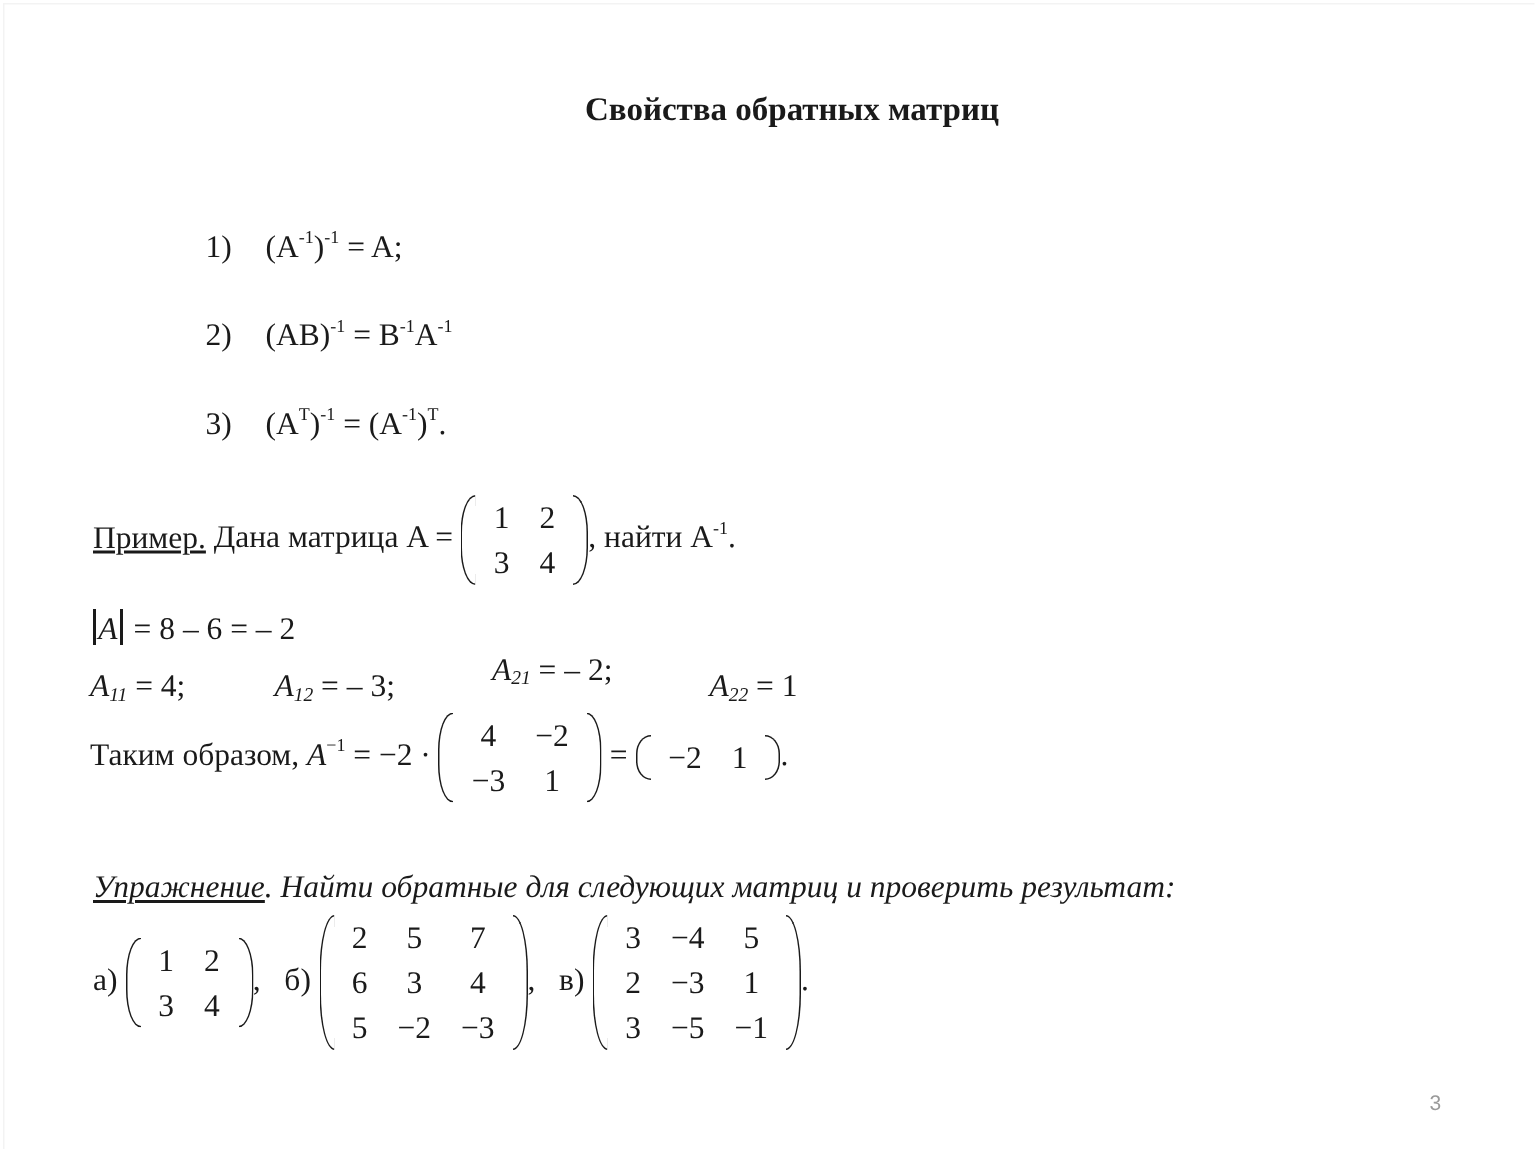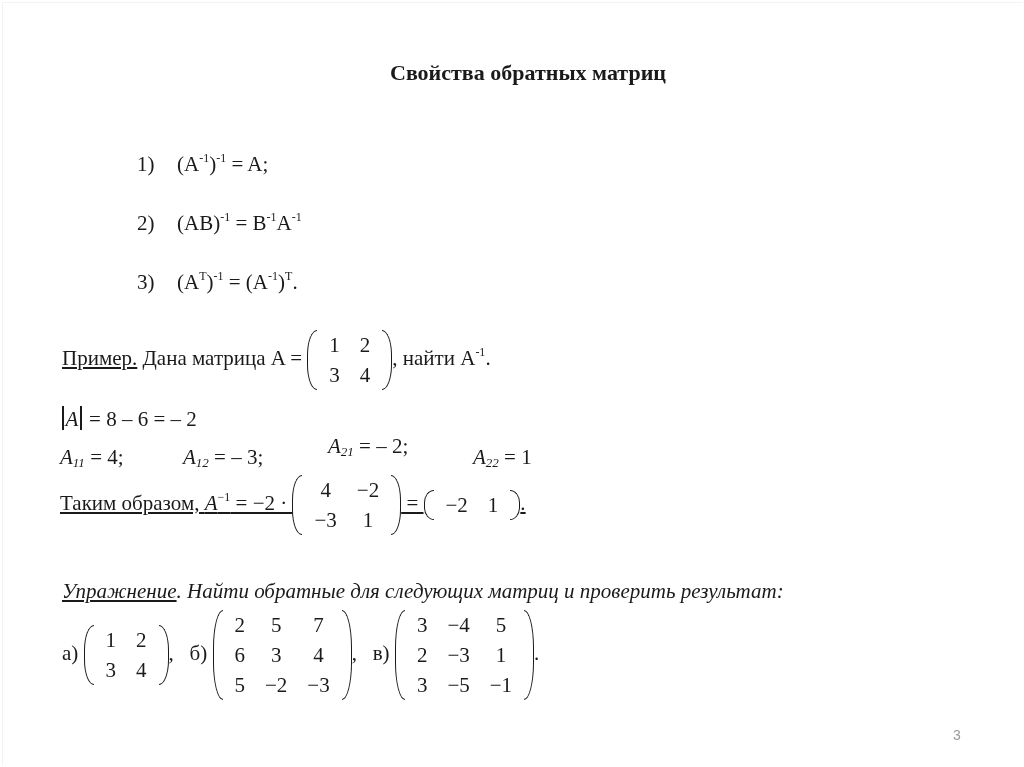--- a/index.html
+++ b/index.html
@@ -63,21 +63,21 @@
 
 <div class="abs line" style="left:60px; top:406px;">
   <span class="det-bar"></span><span class="i">A</span><span class="det-bar"></span><span> = 8 – 6 = – 2</span>
 </div>
 
 <div class="abs line" style="left:60px; top:445px;"><span class="i">A</span><sub>11</sub><span> = 4;</span></div>
 <div class="abs line" style="left:183px; top:445px;"><span class="i">A</span><sub>12</sub><span> = – 3;</span></div>
 <div class="abs line" style="left:328px; top:434px;"><span class="i">A</span><sub>21</sub><span> = – 2;</span></div>
 <div class="abs line" style="left:473px; top:445px;"><span class="i">A</span><sub>22</sub><span> = 1</span></div>
 
-<div class="abs line" style="left:60px; top:475px;text-decoration:underline;">
+<div class="abs line" style="left:60px; top:475px;">
   <span>Таким образом, </span><span class="i">A</span><sup>−1</sup><span> = −2 · </span><span class="mat"><span class="br-l"></span><span class="br-r"></span><table>
         <tbody>
           <tr>
             <td>4</td>
             <td>−2</td>
           </tr>
           <tr>
             <td>−3</td>
             <td>1</td>
           </tr>

